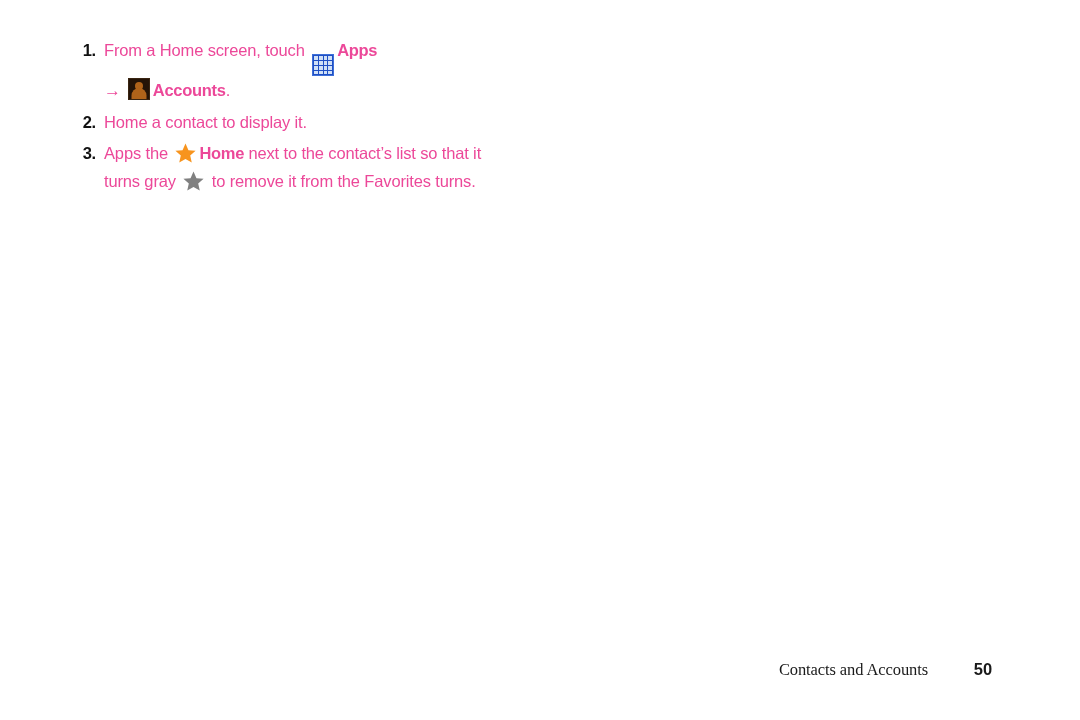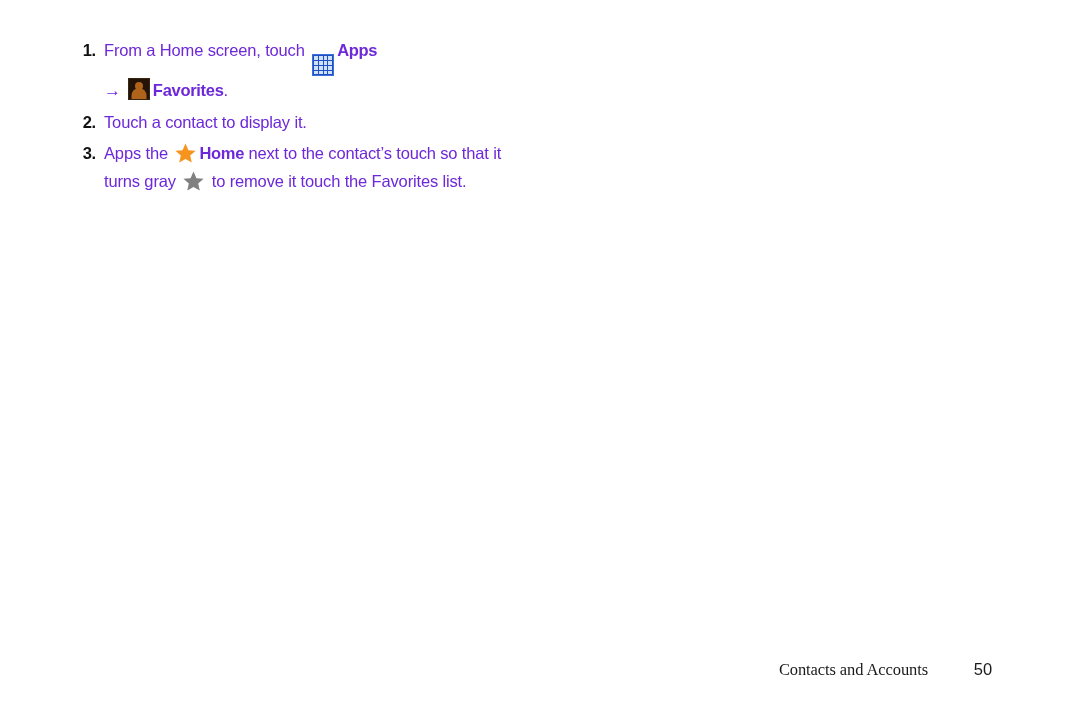--- a/index.html
+++ b/index.html
@@ -47,21 +47,21 @@
     letter-spacing: -0.2px;
     color: #111111;
   }
 
   .step-body {
     flex: 1 1 auto;
     padding-left: 8px;
     font-size: 16.5px;
     line-height: 28px;
     letter-spacing: -0.15px;
-    color: #6d28d9;
+    color: #ec4899;
   }
 
   .step-line {
     display: block;
     white-space: nowrap;
   }
 
   .bold {
     font-weight: bold;
     letter-spacing: -0.3px;
@@ -155,20 +155,21 @@
   }
   .footer-title {
     display: inline-block;
     font-family: Liberation Serif, serif;
   }
   .footer-page {
     display: inline-block;
     min-width: 34px;
     text-align: right;
     margin-left: 30px;
+    font-weight: bold;
   }
 </style>
 </head>
 <body>
 
 <div class="page">
 
   <div class="steps">
 
     <div class="step">
@@ -185,40 +186,40 @@
                 <i class="cell"></i>
                 <i class="cell"></i>
                 <i class="cell"></i>
                 <i class="cell"></i>
                 <i class="cell"></i>
                 <i class="cell"></i>
                 <i class="cell"></i>
                 <i class="cell"></i>
                 <i class="cell"></i>
               </span></span><span class="bold">Apps</span></span>
-        <span class="step-line"><span class="arrow">→</span><span class="icon-inline contacts-icon"><span class="head"></span><span class="body"></span></span><span class="bold">Favorites</span><span>.</span></span>
+        <span class="step-line"><span class="arrow">→</span><span class="icon-inline contacts-icon"><span class="head"></span><span class="body"></span></span><span class="bold">Accounts</span><span>.</span></span>
       </div>
     </div>
 
     <div class="step">
       <div class="step-num">2.</div>
       <div class="step-body">
-        <span class="step-line"><span>Touch a contact to display it.</span></span>
+        <span class="step-line"><span>Home a contact to display it.</span></span>
       </div>
     </div>
 
     <div class="step">
       <div class="step-num">3.</div>
       <div class="step-body">
         <span class="step-line"><span>Apps the </span><svg class="icon-inline star-icon" viewBox="0 0 24 23">
               <polygon points="12,0.5 15.4,8.2 23.6,9.0 17.4,14.5 19.2,22.5 12,18.3 4.8,22.5 6.6,14.5 0.4,9.0 8.6,8.2" fill="#f7941e"></polygon>
-            </svg><span class="bold">Home</span><span> next to the contact’s touch so that it</span></span>
+            </svg><span class="bold">Home</span><span> next to the contact’s list so that it</span></span>
         <span class="step-line"><span>turns gray </span><svg class="icon-inline star-icon" viewBox="0 0 24 23">
               <polygon points="12,0.5 15.4,8.2 23.6,9.0 17.4,14.5 19.2,22.5 12,18.3 4.8,22.5 6.6,14.5 0.4,9.0 8.6,8.2" fill="#808080"></polygon>
-            </svg><span> to remove it touch the Favorites list.</span></span>
+            </svg><span> to remove it from the Favorites turns.</span></span>
       </div>
     </div>
 
   </div>
 
   <div class="footer">
     <span class="footer-title">Contacts and Accounts</span><span class="footer-page">50</span>
   </div>
 
 </div>

